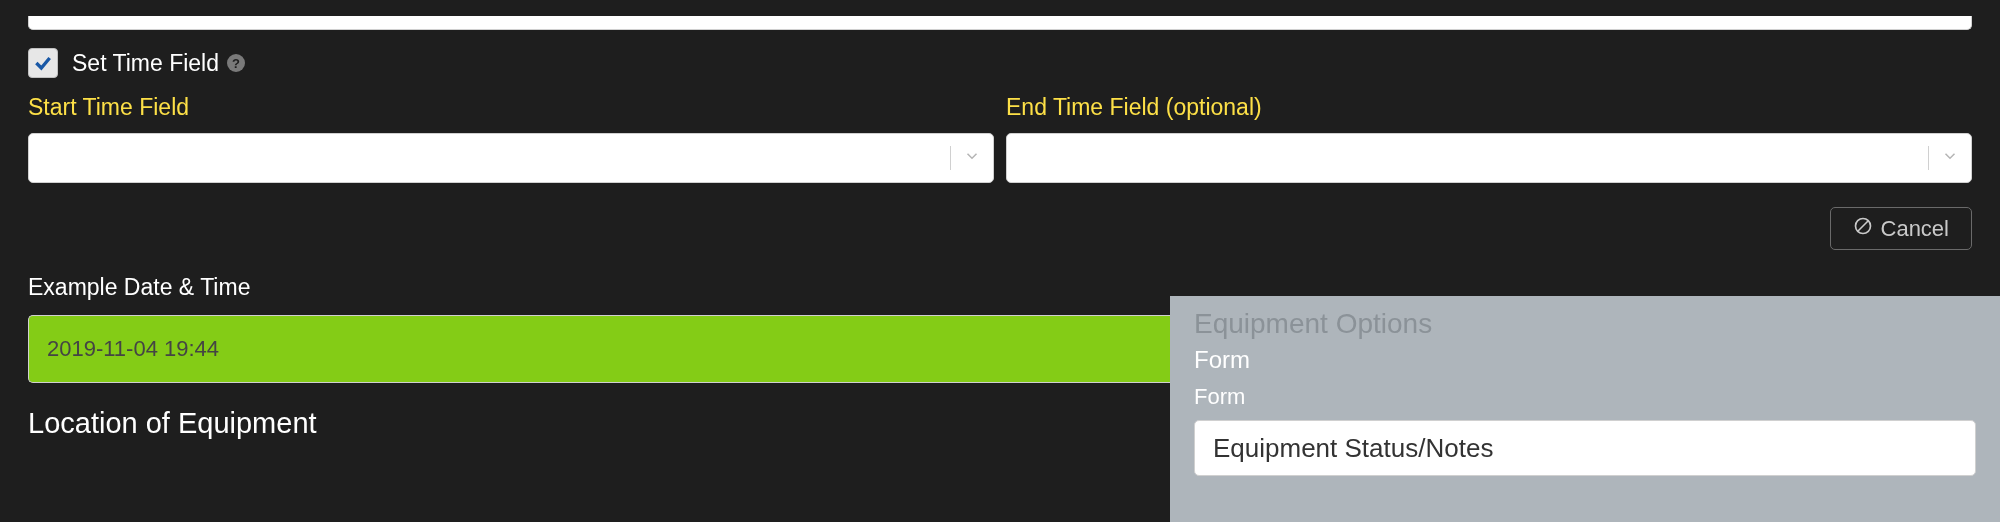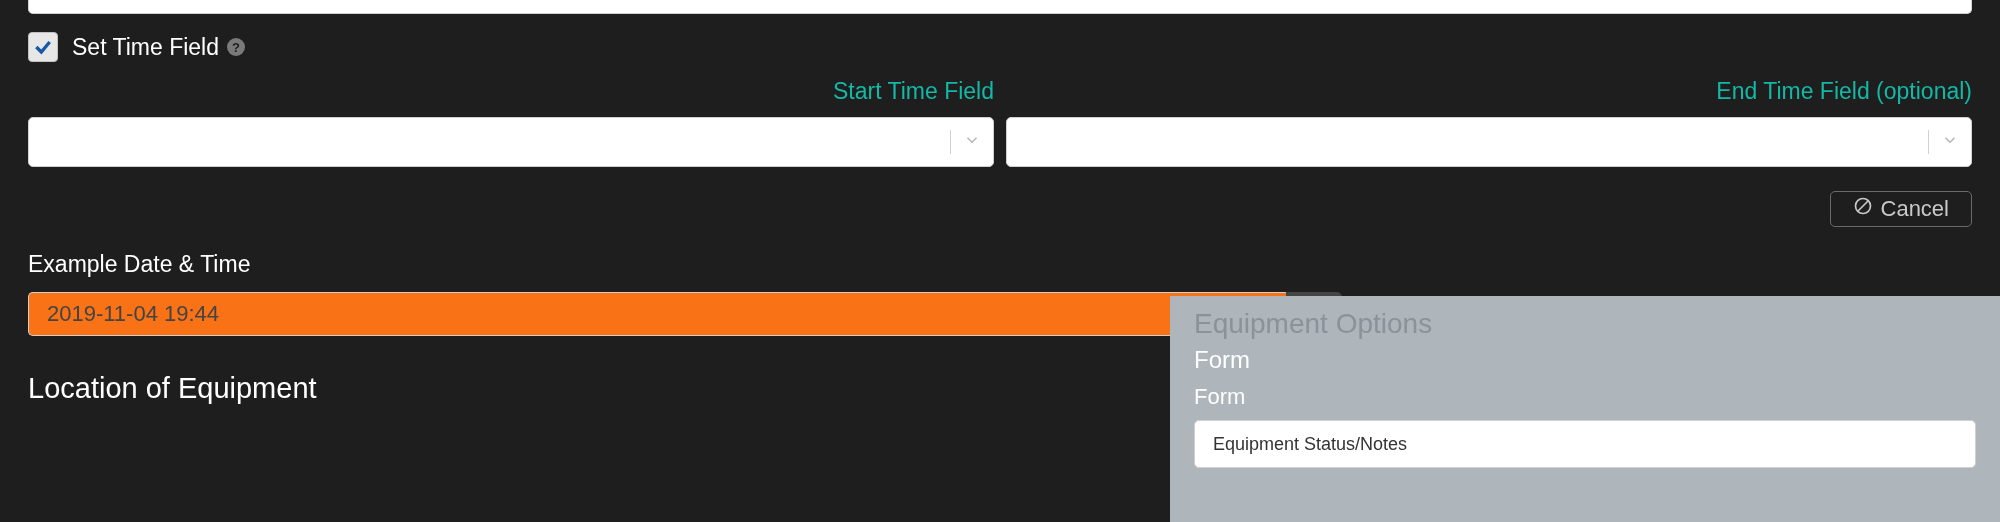--- a/index.html
+++ b/index.html
@@ -4,21 +4,21 @@
 <style>
   * { box-sizing: border-box; margin: 0; padding: 0; }
   html, body { width: 2000px; height: 522px; }
   body {
     background: #1e1e1e;
     font-family: -apple-system, BlinkMacSystemFont, "Segoe UI", Helvetica, Arial, sans-serif;
     color: #ffffff;
     font-size: 22px;
     overflow: hidden;
   }
-  .container { padding: 0 28px; }
+  .container { padding: 16px 28px; }
 
   .top-input {
     width: 100%;
     height: 14px;
     background: #ffffff;
     border: 1px solid #d0d0d0;
     border-top: none;
     border-bottom-left-radius: 5px;
     border-bottom-right-radius: 5px;
     margin-bottom: 18px;
@@ -68,24 +68,23 @@
     gap: 12px;
     margin-bottom: 24px;
   }
   .field-col {
     flex: 1;
     display: flex;
     flex-direction: column;
   }
   .field-label {
     font-size: 23px;
-    color: #14b8a6;
+    color: #fde047;
     margin-bottom: 12px;
     font-weight: 500;
-    text-align: right;
   }
   .select-box {
     position: relative;
     width: 100%;
     height: 50px;
     background: #ffffff;
     border: 1px solid #d0d0d0;
     border-radius: 5px;
     display: flex;
     align-items: center;
@@ -107,21 +106,21 @@
     color: #b5b5b5;
   }
 
   .button-row {
     display: flex;
     justify-content: flex-end;
     gap: 12px;
     margin-bottom: 24px;
   }
   .btn {
-    height: 36px;
+    height: 43px;
     padding: 0 22px;
     border-radius: 5px;
     font-size: 22px;
     display: inline-flex;
     align-items: center;
     gap: 8px;
     cursor: pointer;
     font-family: inherit;
   }
   .btn-cancel {
@@ -177,22 +176,22 @@
     font-size: 23px;
     margin-bottom: 14px;
     font-weight: 500;
   }
   .date-input-group {
     display: flex;
     width: 1314px;
   }
   .date-input {
     flex: 1;
-    height: 44px;
-    background: #f97316;
+    height: 68px;
+    background: #84cc16;
     border: 1px solid #d0d0d0;
     border-right: none;
     border-top-left-radius: 5px;
     border-bottom-left-radius: 5px;
     padding: 0 18px;
     color: #444444;
     font-size: 22px;
     font-family: inherit;
   }
   .date-button {
@@ -237,27 +236,27 @@
     font-weight: 500;
     margin-bottom: 10px;
   }
   .panel-label {
     color: #ffffff;
     font-size: 22px;
     margin-bottom: 10px;
   }
   .panel-input {
     width: 100%;
-    height: 48px;
+    height: 56px;
     background: #ffffff;
     border: 1px solid #d0d0d0;
     border-radius: 5px;
     padding: 0 18px;
     color: #333333;
-    font-size: 18px;
+    font-size: 26px;
     font-family: inherit;
   }
 </style>
 </head>
 <body>
 
 <div class="container">
   <div class="top-input"></div>
 
   <div class="checkbox-row">

